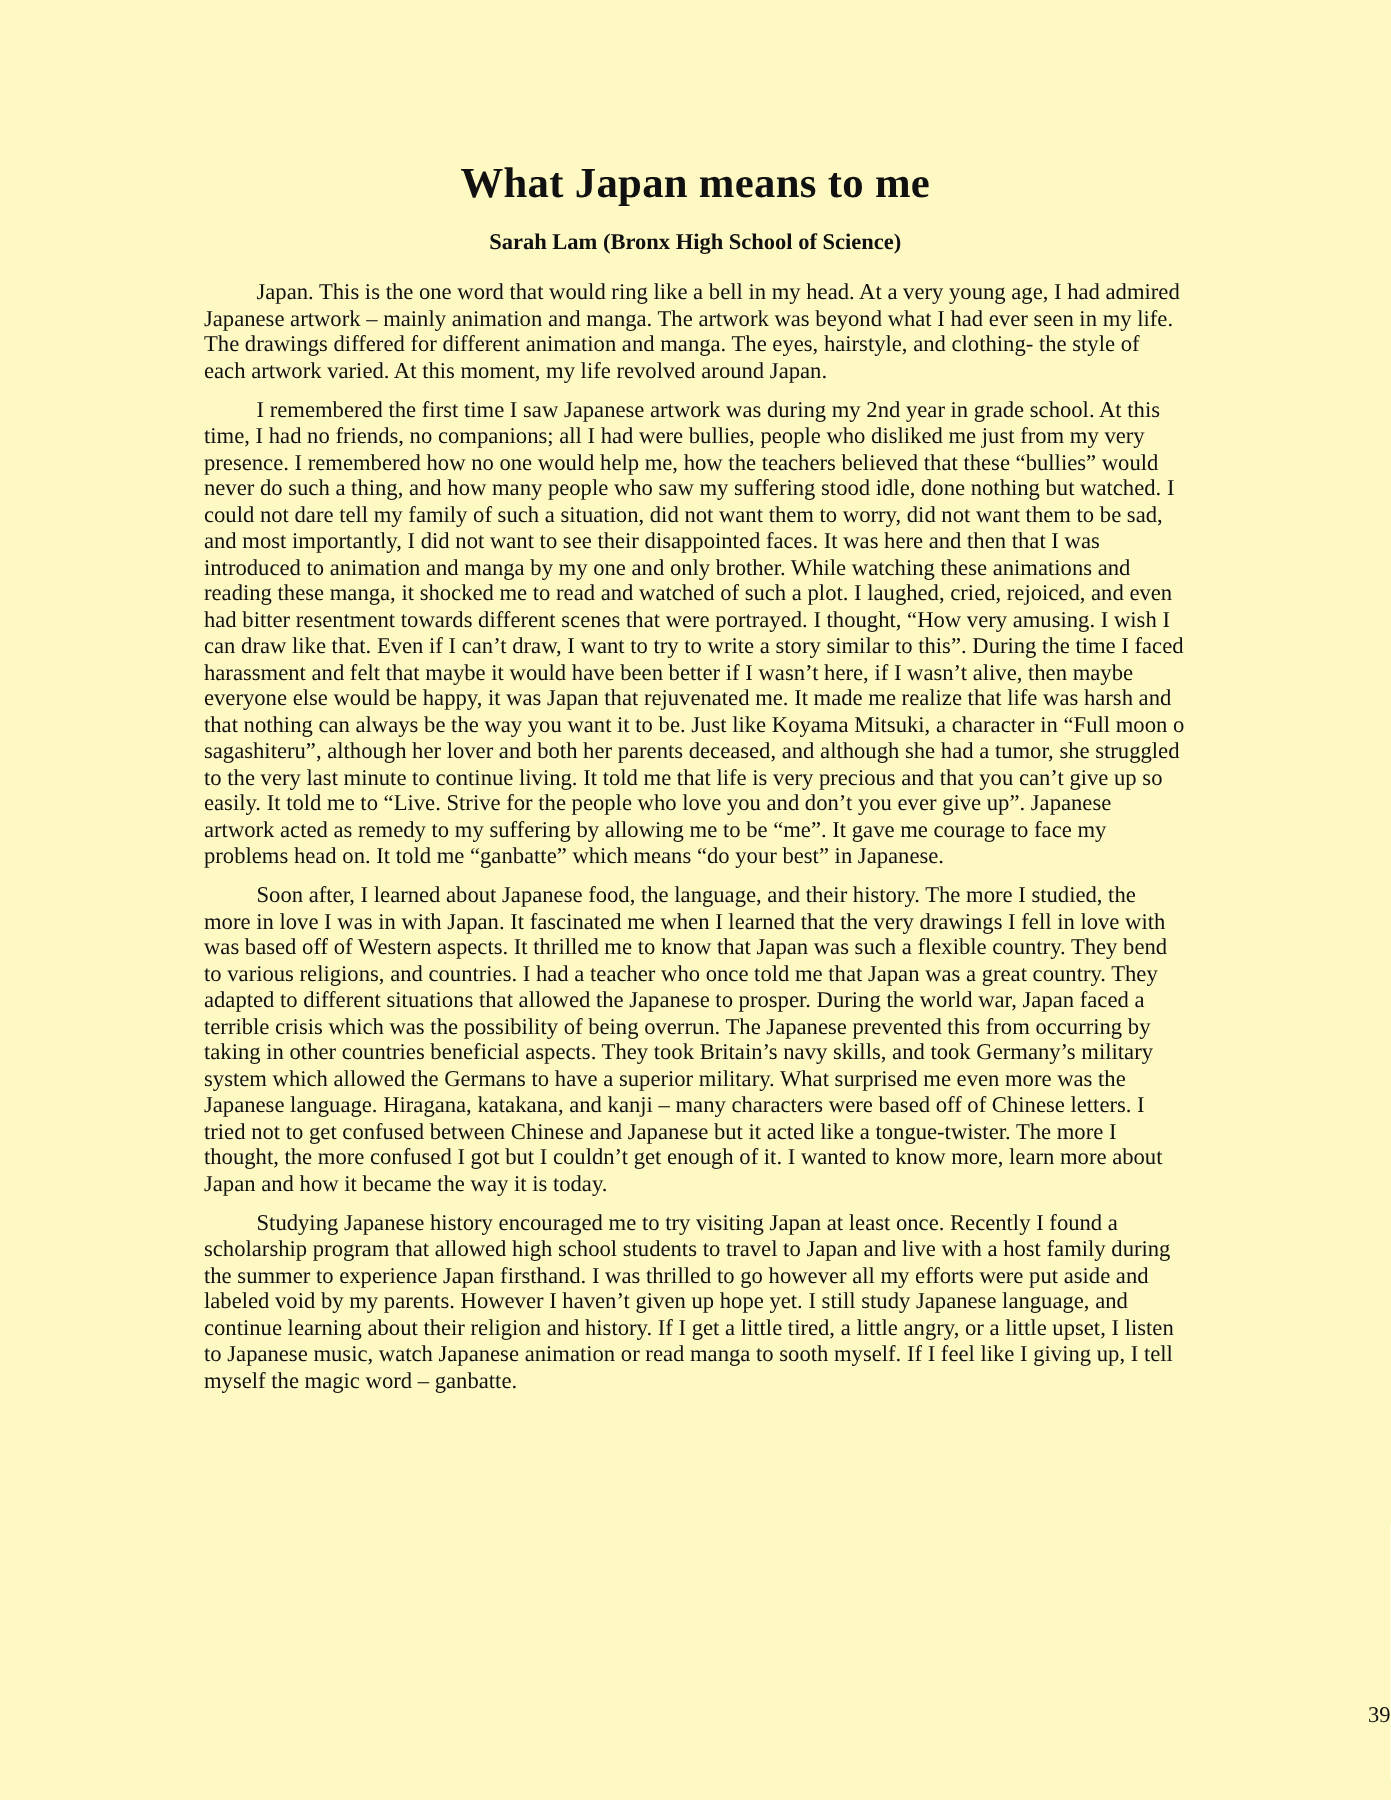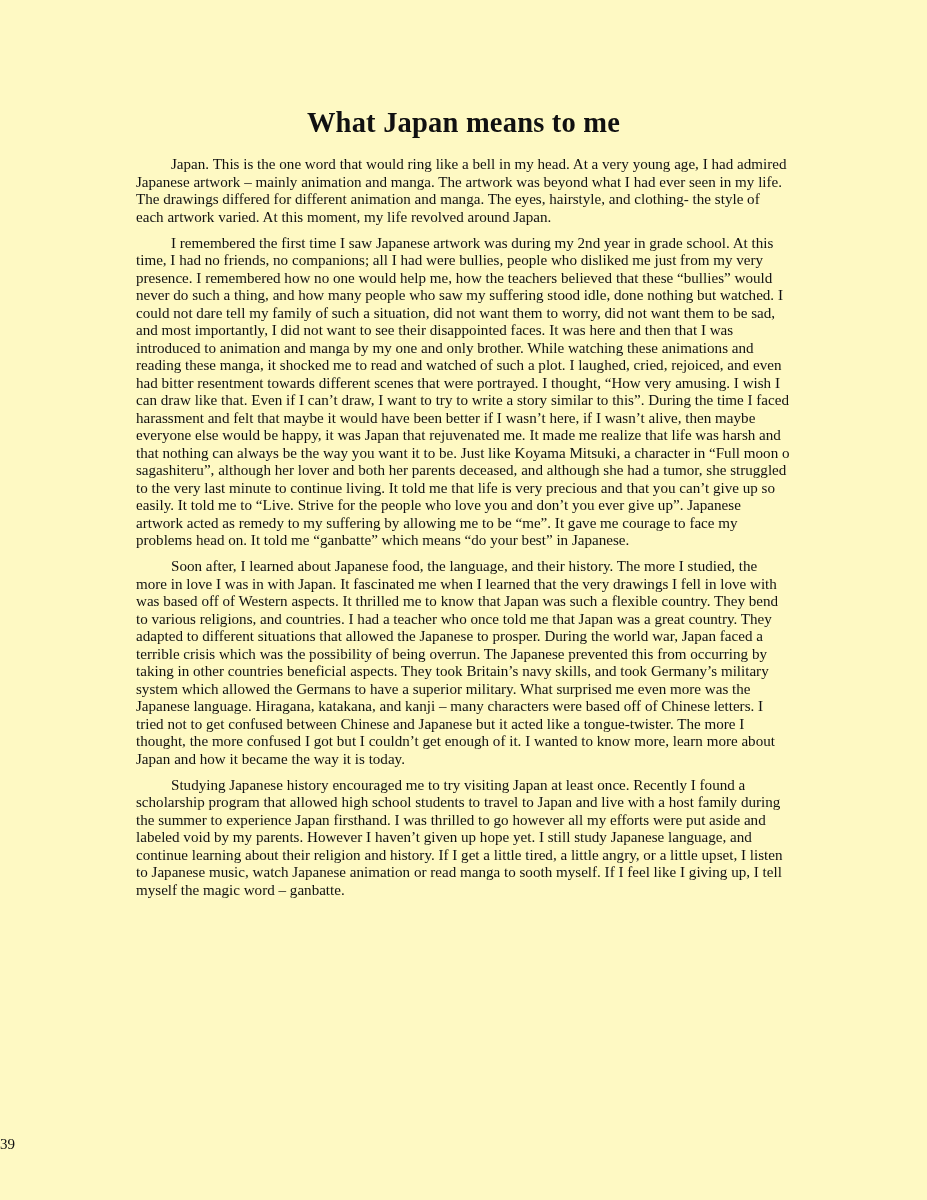--- a/index.html
+++ b/index.html
@@ -42,30 +42,31 @@
     line-height: 17.5px;
     text-indent: 35px;
     text-align: left;
     margin-top: 8.5px;
   }
   .page-number {
     position: absolute;
     left: 0;
     width: 927px;
     top: 1136px;
-    text-align: left;
+    text-align: right;
     font-size: 15px;
   }
 </style>
 </head>
 <body>
 
 <div class="page">
   <div class="content">
     <h1 class="essay-title">What Japan means to me</h1>
+    <h2 class="essay-author">Sarah Lam (Bronx High School of Science)</h2>
     <div class="body-text">
       <p>Japan. This is the one word that would ring like a bell in my head. At a very young age, I had admired Japanese artwork – mainly animation and manga. The artwork was beyond what I had ever seen in my life. The drawings differed for different animation and manga. The eyes, hairstyle, and clothing- the style of each artwork varied. At this moment, my life revolved around Japan.</p>
       <p>I remembered the first time I saw Japanese artwork was during my 2nd year in grade school. At this time, I had no friends, no companions; all I had were bullies, people who disliked me just from my very presence. I remembered how no one would help me, how the teachers believed that these “bullies” would never do such a thing, and how many people who saw my suffering stood idle, done nothing but watched. I could not dare tell my family of such a situation, did not want them to worry, did not want them to be sad, and most importantly, I did not want to see their disappointed faces. It was here and then that I was introduced to animation and manga by my one and only brother. While watching these animations and reading these manga, it shocked me to read and watched of such a plot. I laughed, cried, rejoiced, and even had bitter resentment towards different scenes that were portrayed. I thought, “How very amusing. I wish I can draw like that. Even if I can’t draw, I want to try to write a story similar to this”. During the time I faced harassment and felt that maybe it would have been better if I wasn’t here, if I wasn’t alive, then maybe everyone else would be happy, it was Japan that rejuvenated me. It made me realize that life was harsh and that nothing can always be the way you want it to be. Just like Koyama Mitsuki, a character in “Full moon o sagashiteru”, although her lover and both her parents deceased, and although she had a tumor, she struggled to the very last minute to continue living. It told me that life is very precious and that you can’t give up so easily. It told me to “Live. Strive for the people who love you and don’t you ever give up”. Japanese artwork acted as remedy to my suffering by allowing me to be “me”. It gave me courage to face my problems head on. It told me “ganbatte” which means “do your best” in Japanese.</p>
       <p>Soon after, I learned about Japanese food, the language, and their history. The more I studied, the more in love I was in with Japan. It fascinated me when I learned that the very drawings I fell in love with was based off of Western aspects. It thrilled me to know that Japan was such a flexible country. They bend to various religions, and countries. I had a teacher who once told me that Japan was a great country. They adapted to different situations that allowed the Japanese to prosper. During the world war, Japan faced a terrible crisis which was the possibility of being overrun. The Japanese prevented this from occurring by taking in other countries beneficial aspects. They took Britain’s navy skills, and took Germany’s military system which allowed the Germans to have a superior military. What surprised me even more was the Japanese language. Hiragana, katakana, and kanji – many characters were based off of Chinese letters. I tried not to get confused between Chinese and Japanese but it acted like a tongue-twister. The more I thought, the more confused I got but I couldn’t get enough of it. I wanted to know more, learn more about Japan and how it became the way it is today.</p>
       <p>Studying Japanese history encouraged me to try visiting Japan at least once. Recently I found a scholarship program that allowed high school students to travel to Japan and live with a host family during the summer to experience Japan firsthand. I was thrilled to go however all my efforts were put aside and labeled void by my parents. However I haven’t given up hope yet. I still study Japanese language, and continue learning about their religion and history. If I get a little tired, a little angry, or a little upset, I listen to Japanese music, watch Japanese animation or read manga to sooth myself. If I feel like I giving up, I tell myself the magic word – ganbatte.</p>
     </div>
   </div>
   <div class="page-number">39</div>
 </div>
 

